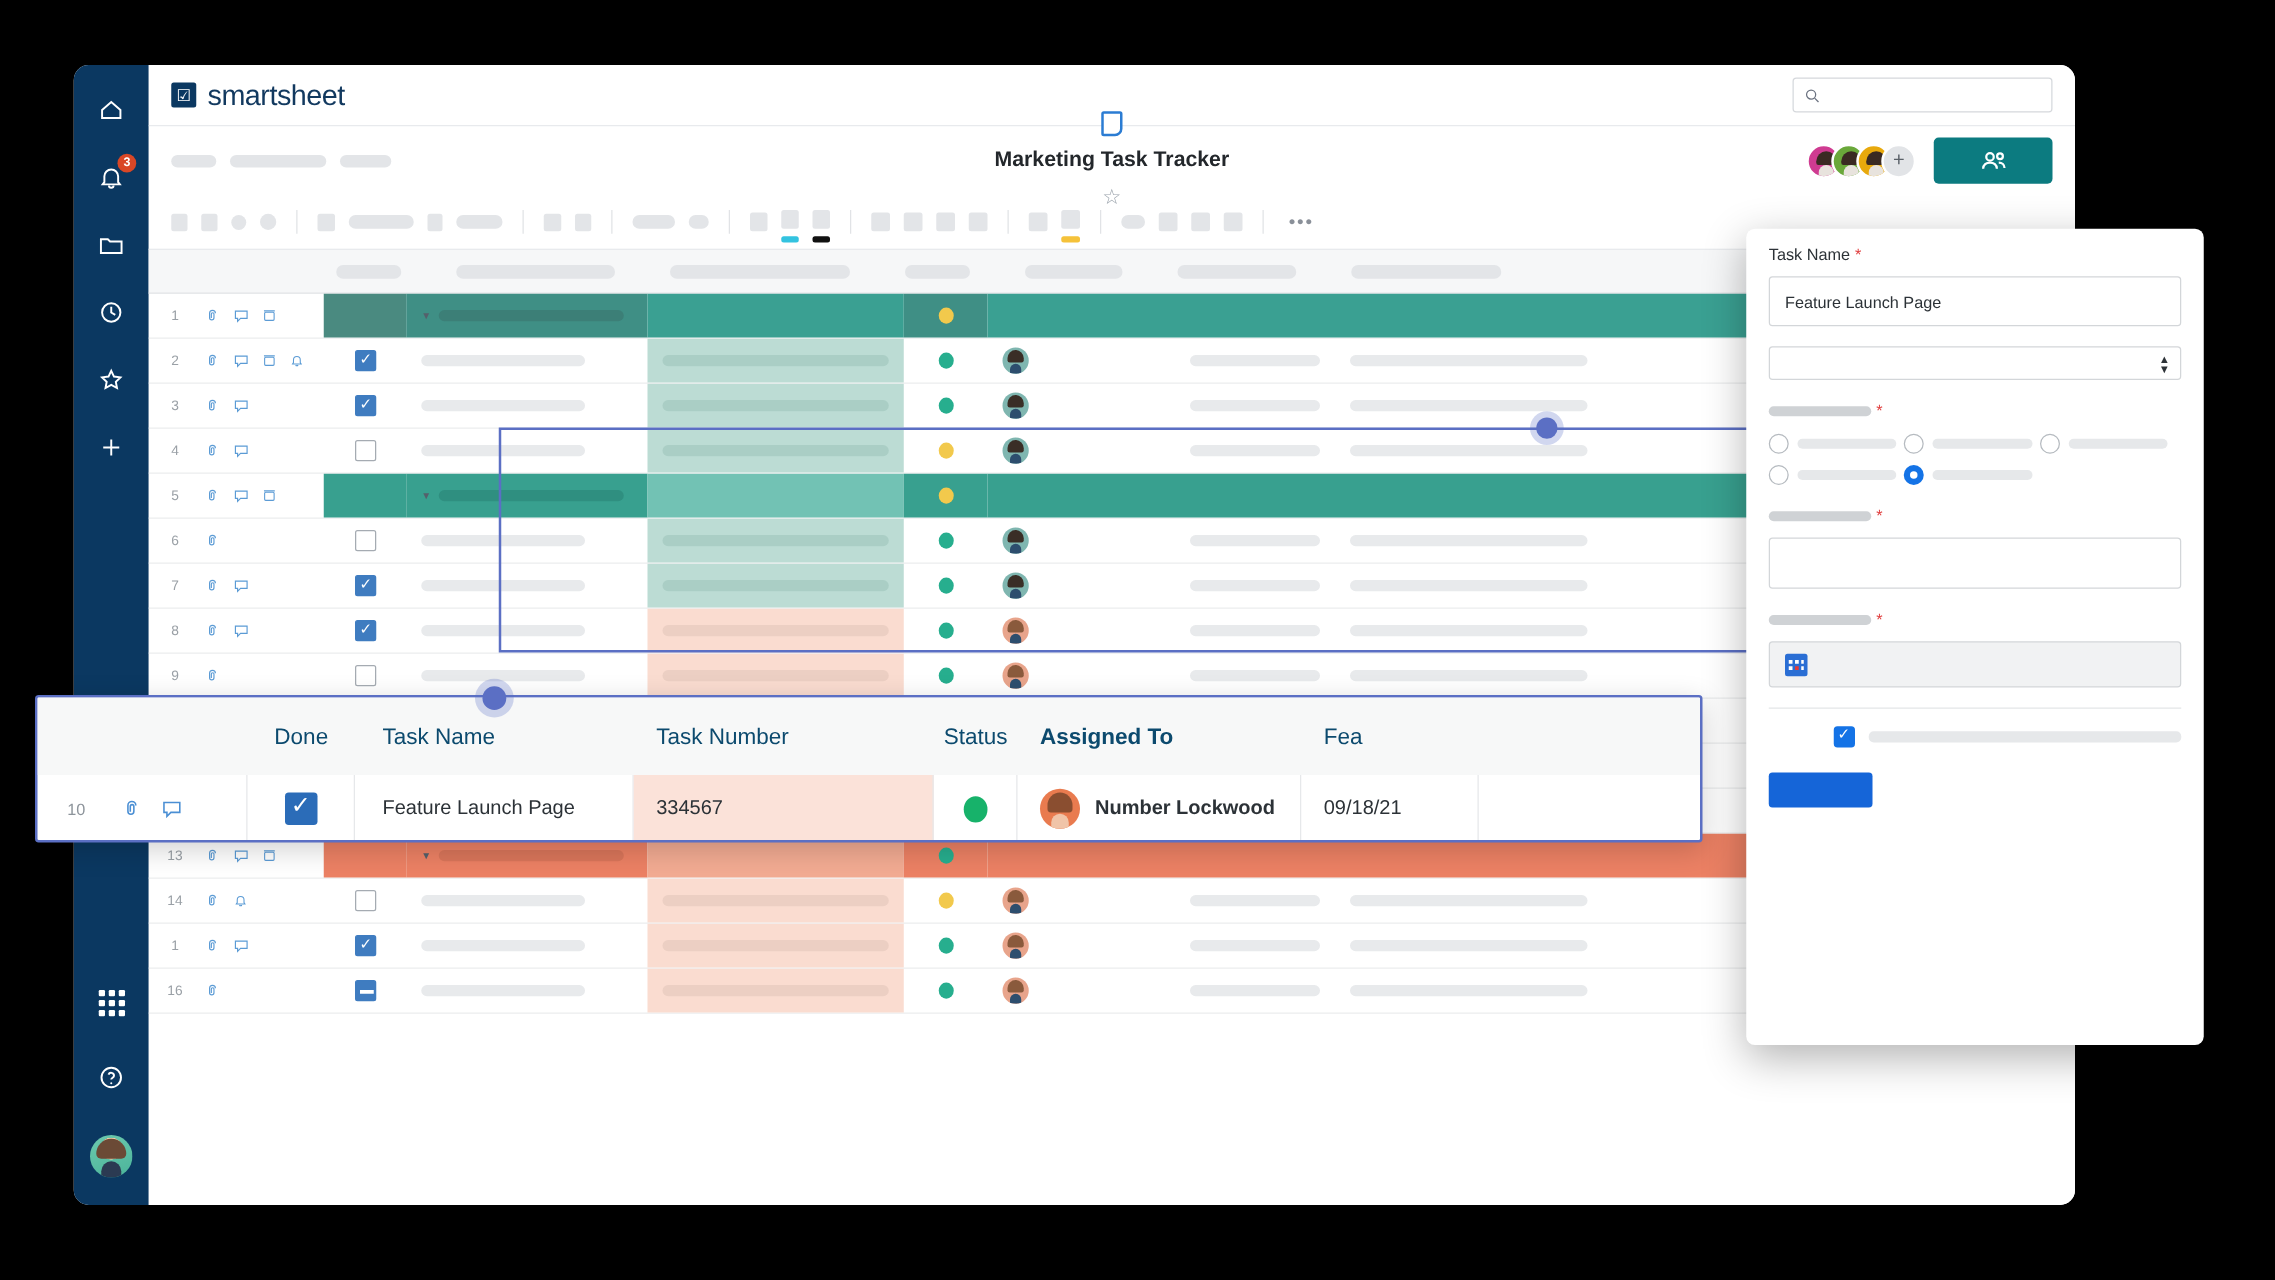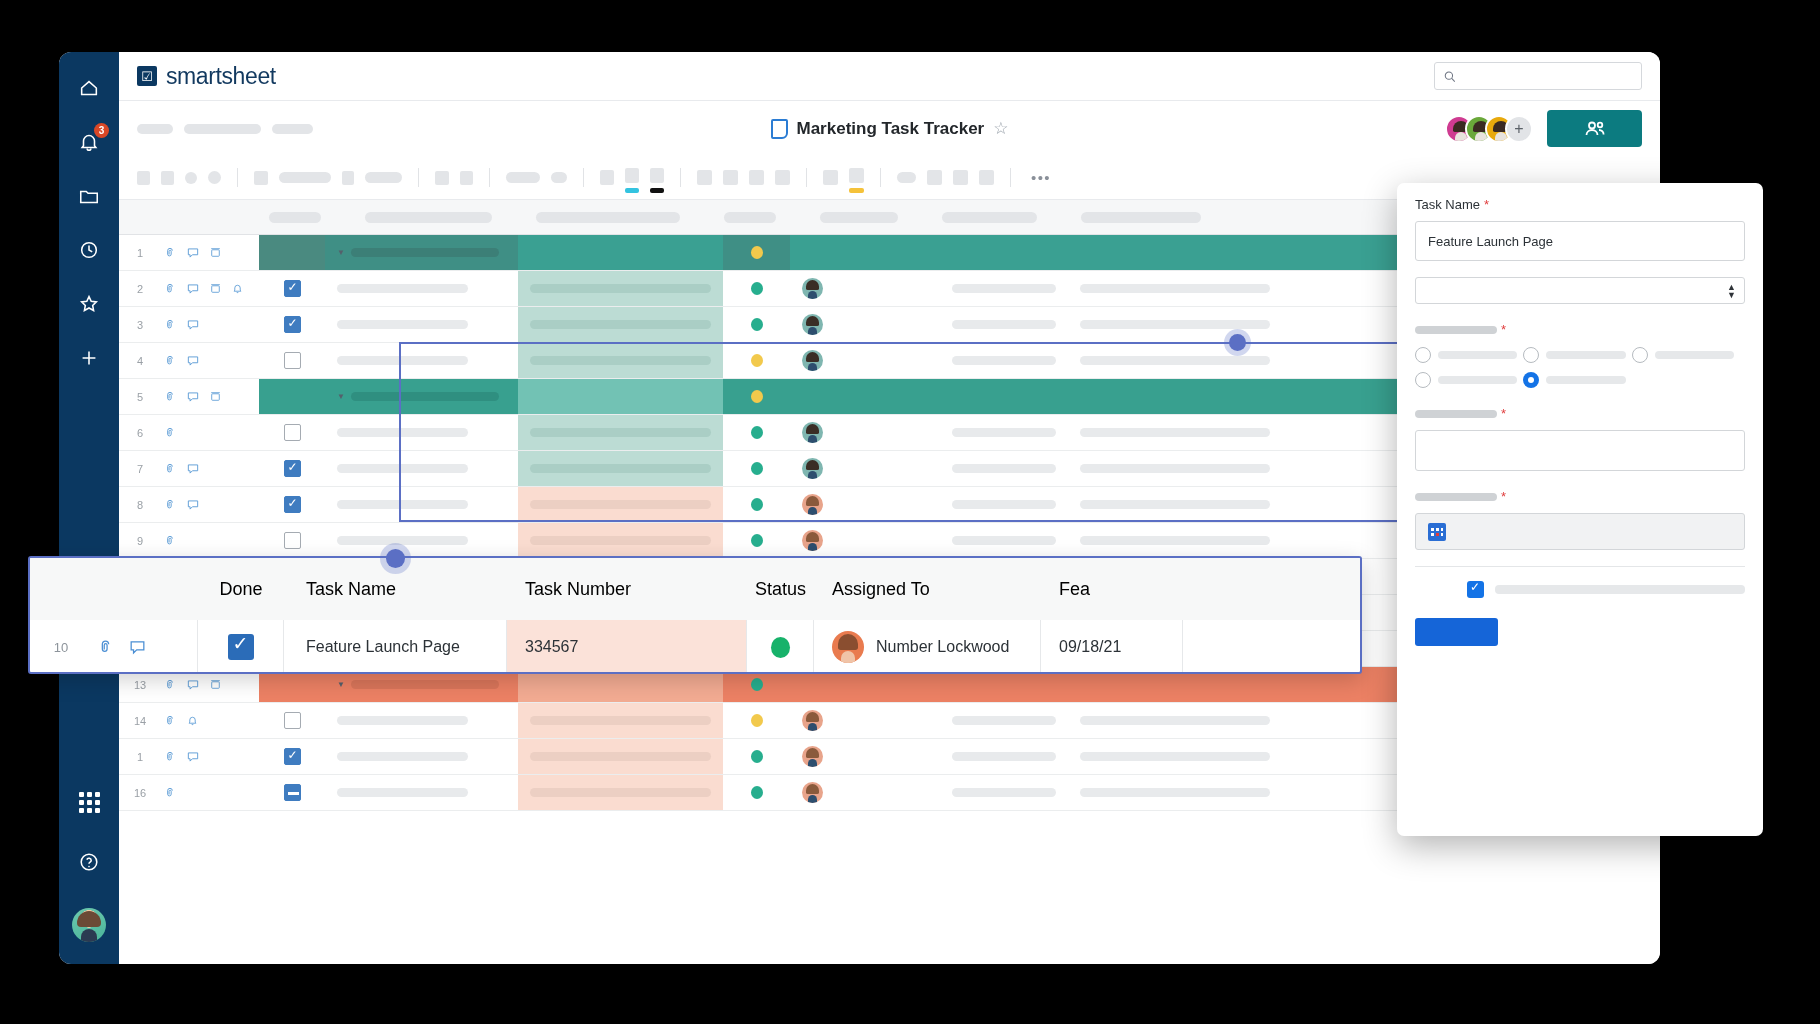--- a/index.html
+++ b/index.html
@@ -76,20 +76,21 @@
     font-family:"Liberation Sans", sans-serif;
   }
 
   
   .titlerow { height:55px; display:flex; align-items:center; padding:0 18px; position:relative; }
   .skel { background:#e3e5e8; border-radius:8px; display:inline-block; }
   .sk-group { display:flex; gap:11px; align-items:center; }
   .doc-title {
     position:absolute; left:0; right:0; display:flex; align-items:center; justify-content:center; gap:9px;
     pointer-events:none;
+    flex-direction:column;
   }
   .doc-title .tt { font-size:17px; font-weight:700; color:#23272b; pointer-events:auto; }
   .doc-ico { width:17px; height:20px; border:2px solid #2b7cd3; border-radius:2px 2px 6px 2px; background:#fff; }
   .star { color:#9aa2ab; font-size:17px; pointer-events:auto; cursor:pointer; }
   .title-right { margin-left:auto; display:flex; align-items:center; gap:14px; z-index:2; }
   .avstack { display:flex; align-items:center; }
   .avstack .av {
     width:28px; height:28px; border-radius:50%; border:2px solid #fff; margin-left:-8px;
     background:#ccc; overflow:hidden; position:relative;
   }
@@ -178,31 +179,31 @@
     position:absolute; width:17px; height:17px; border-radius:50%; background:#5b6fc4;
     box-shadow:0 0 0 5px rgba(91,111,196,.28); z-index:8;
   }
 
   
   .magnify {
     position:absolute; left:28px; top:556px; width:1334px; height:118px;
     background:#fff; border:2px solid #5b6fc4; border-radius:3px; overflow:hidden; z-index:10;
     box-shadow:0 6px 22px rgba(0,0,0,.18);
   }
-  .mg-head { height:62px; background:#f7f8f8; display:flex; align-items:center; font-size:18px; color:#000000; }
+  .mg-head { height:62px; background:#f7f8f8; display:flex; align-items:center; font-size:18px; color:#0c4a6e; }
   .mg-row { height:54px; display:flex; align-items:center; font-size:16px; color:#2c3237; }
   .mg-c { display:flex; align-items:center; height:100%; }
   .mg-num   { width:62px; justify-content:center; color:#8d949b; font-size:13px; }
   .mg-icons { width:106px; gap:13px; padding-left:4px; border-right:1px solid #e6e8ea; }
   .mg-icons svg { stroke:#4b8fd4; fill:none; stroke-width:1.6; }
   .mg-done  { width:86px; justify-content:center; border-right:1px solid #e6e8ea; }
   .mg-name  { width:223px; padding-left:22px; border-right:1px solid #e6e8ea; }
   .mg-tnum  { width:240px; padding-left:18px; border-right:1px solid #e6e8ea; }
   .mg-stat  { width:67px; justify-content:center; border-right:1px solid #e6e8ea; }
-  .mg-asg   { width:227px; padding-left:18px; gap:12px; border-right:1px solid #e6e8ea; }
+  .mg-asg   { width:227px; padding-left:18px; gap:12px; border-right:1px solid #e6e8ea;font-weight:bold; }
   .mg-date  { width:142px; padding-left:18px; border-right:1px solid #e6e8ea; }
   .mg-fea   { flex:1; padding-left:18px; }
   .mg-head .mg-c { border-right:none; }
   .mg-row .mg-tnum { background:#fbe2d9; }
   .mg-cb { width:26px; height:26px; border-radius:3px; background:#2b6cb8; position:relative; }
   .mg-cb::after{ content:"✓"; color:#fff; font-size:19px; position:absolute; left:5px; top:-2px; }
   .mg-dot { width:19px; height:21px; border-radius:50%; background:#17b26a; }
   .mg-av {
     width:32px; height:32px; border-radius:50%; position:relative; overflow:hidden; background:#e97b4f;
   }

